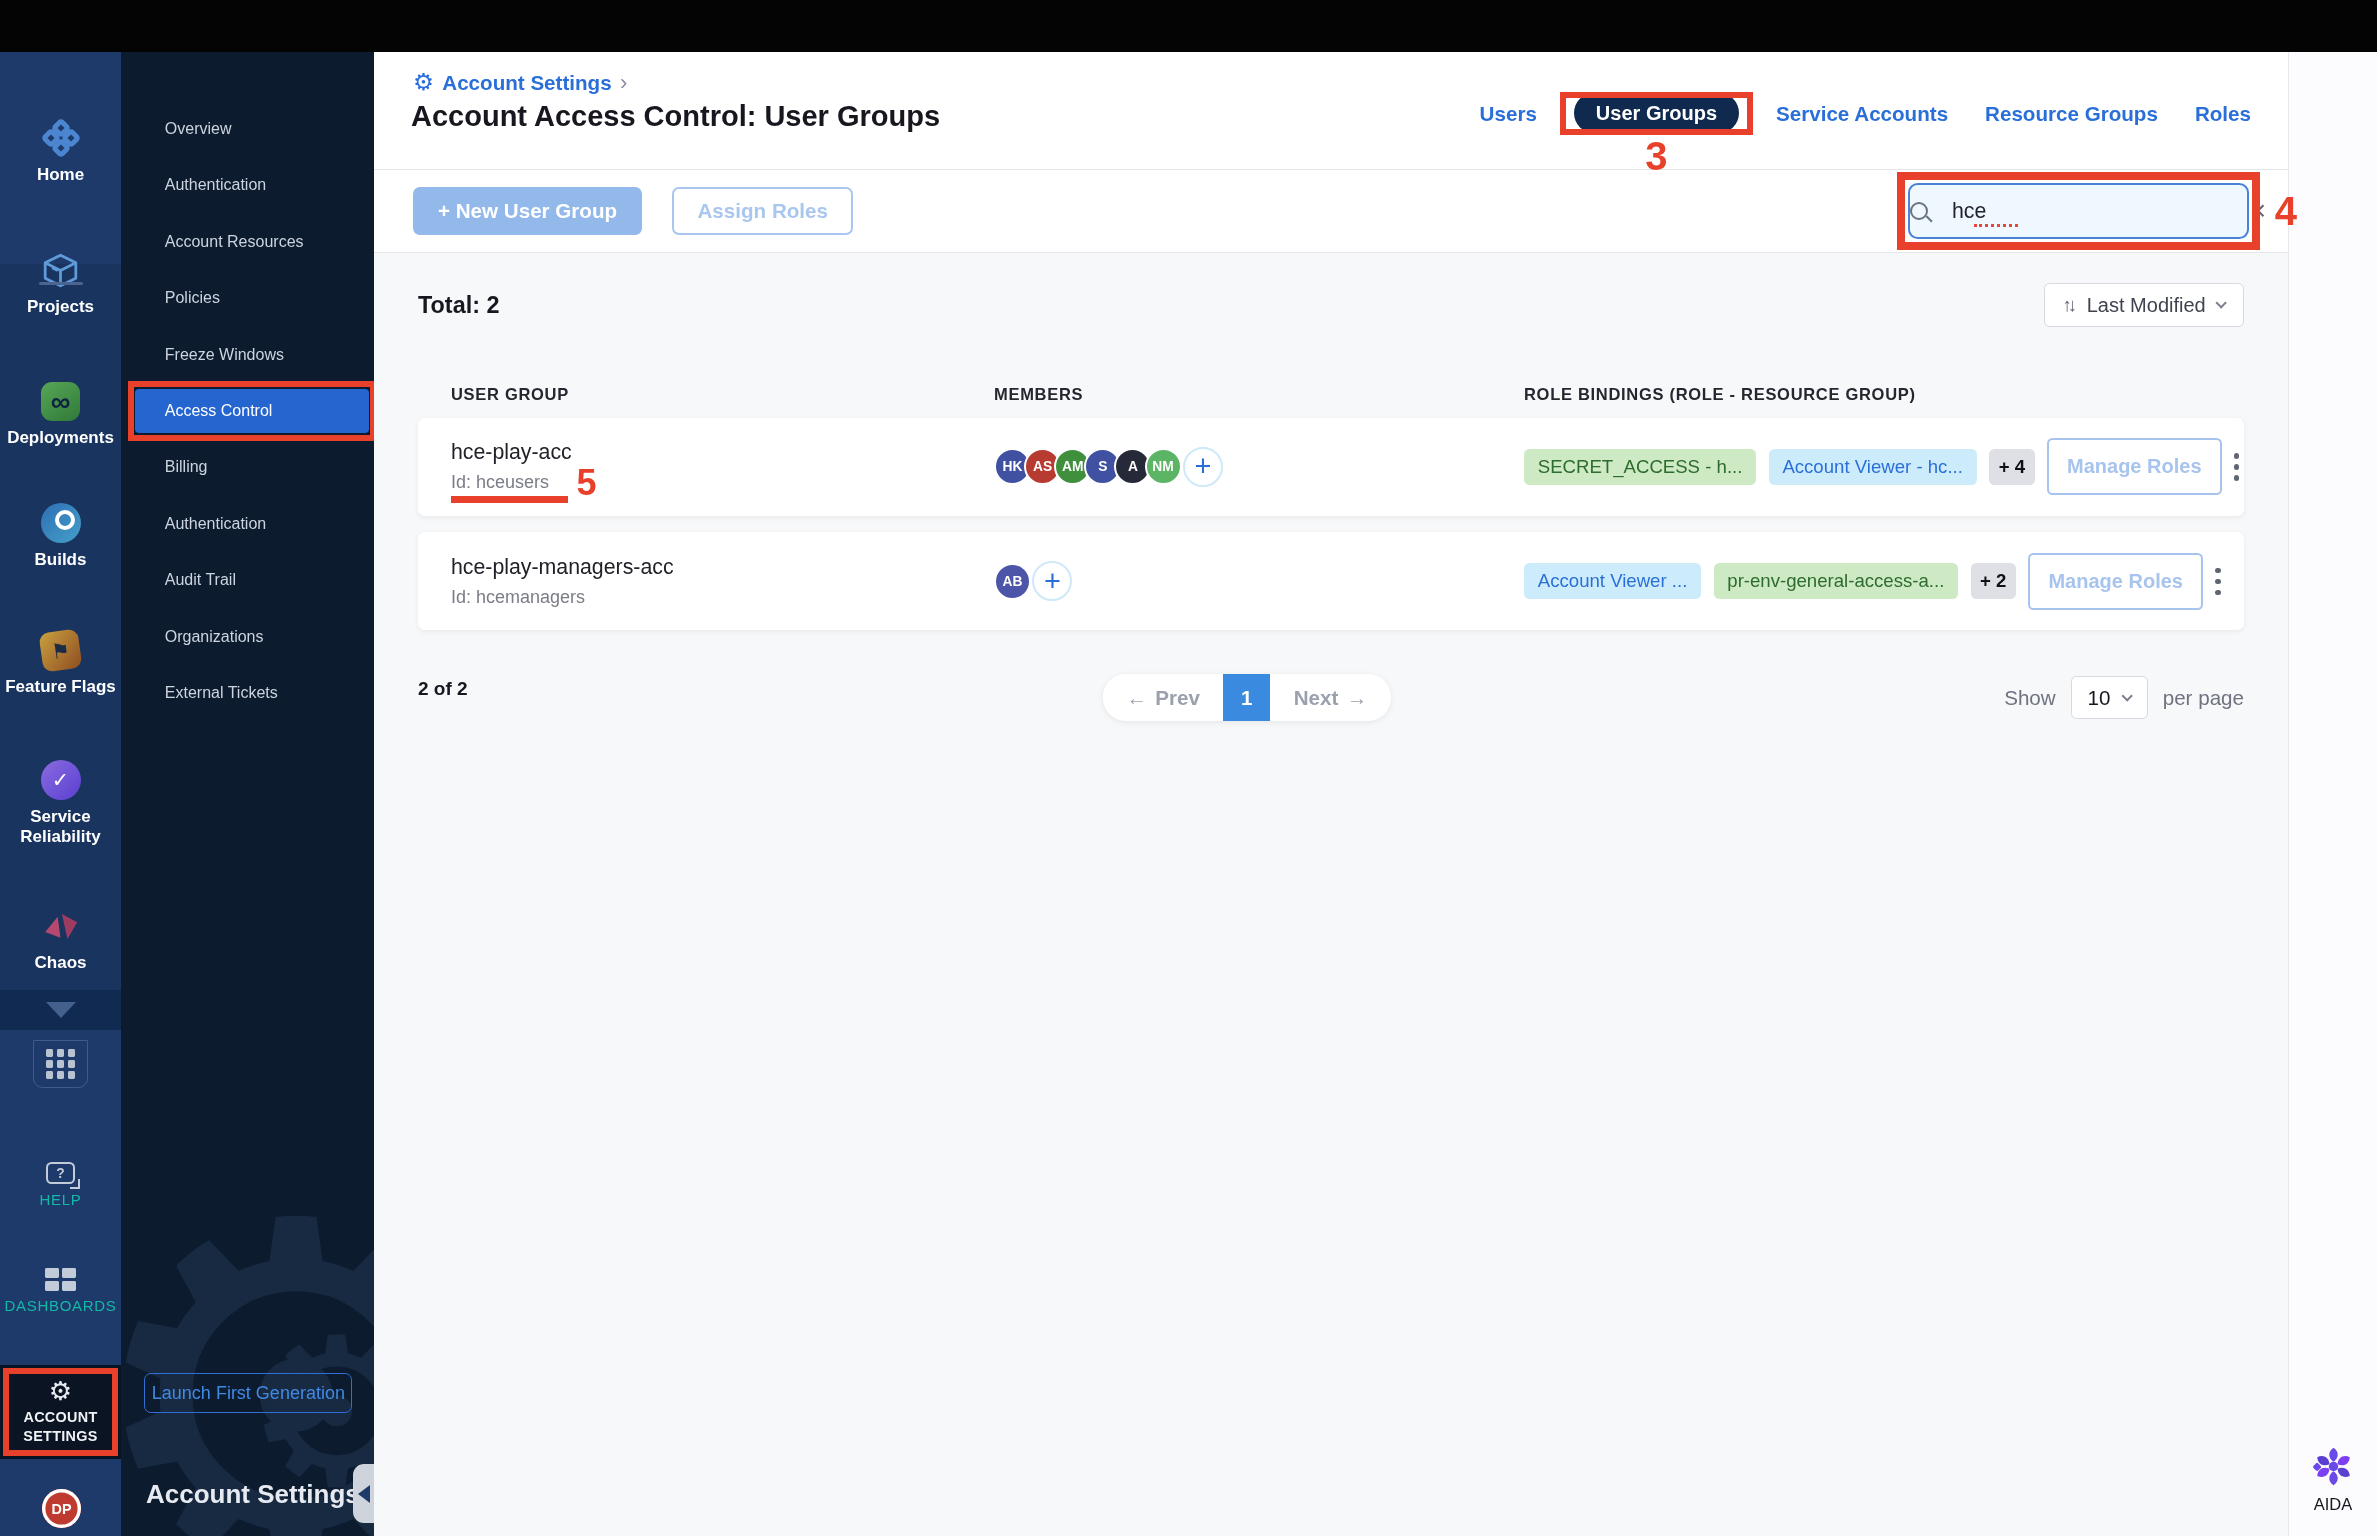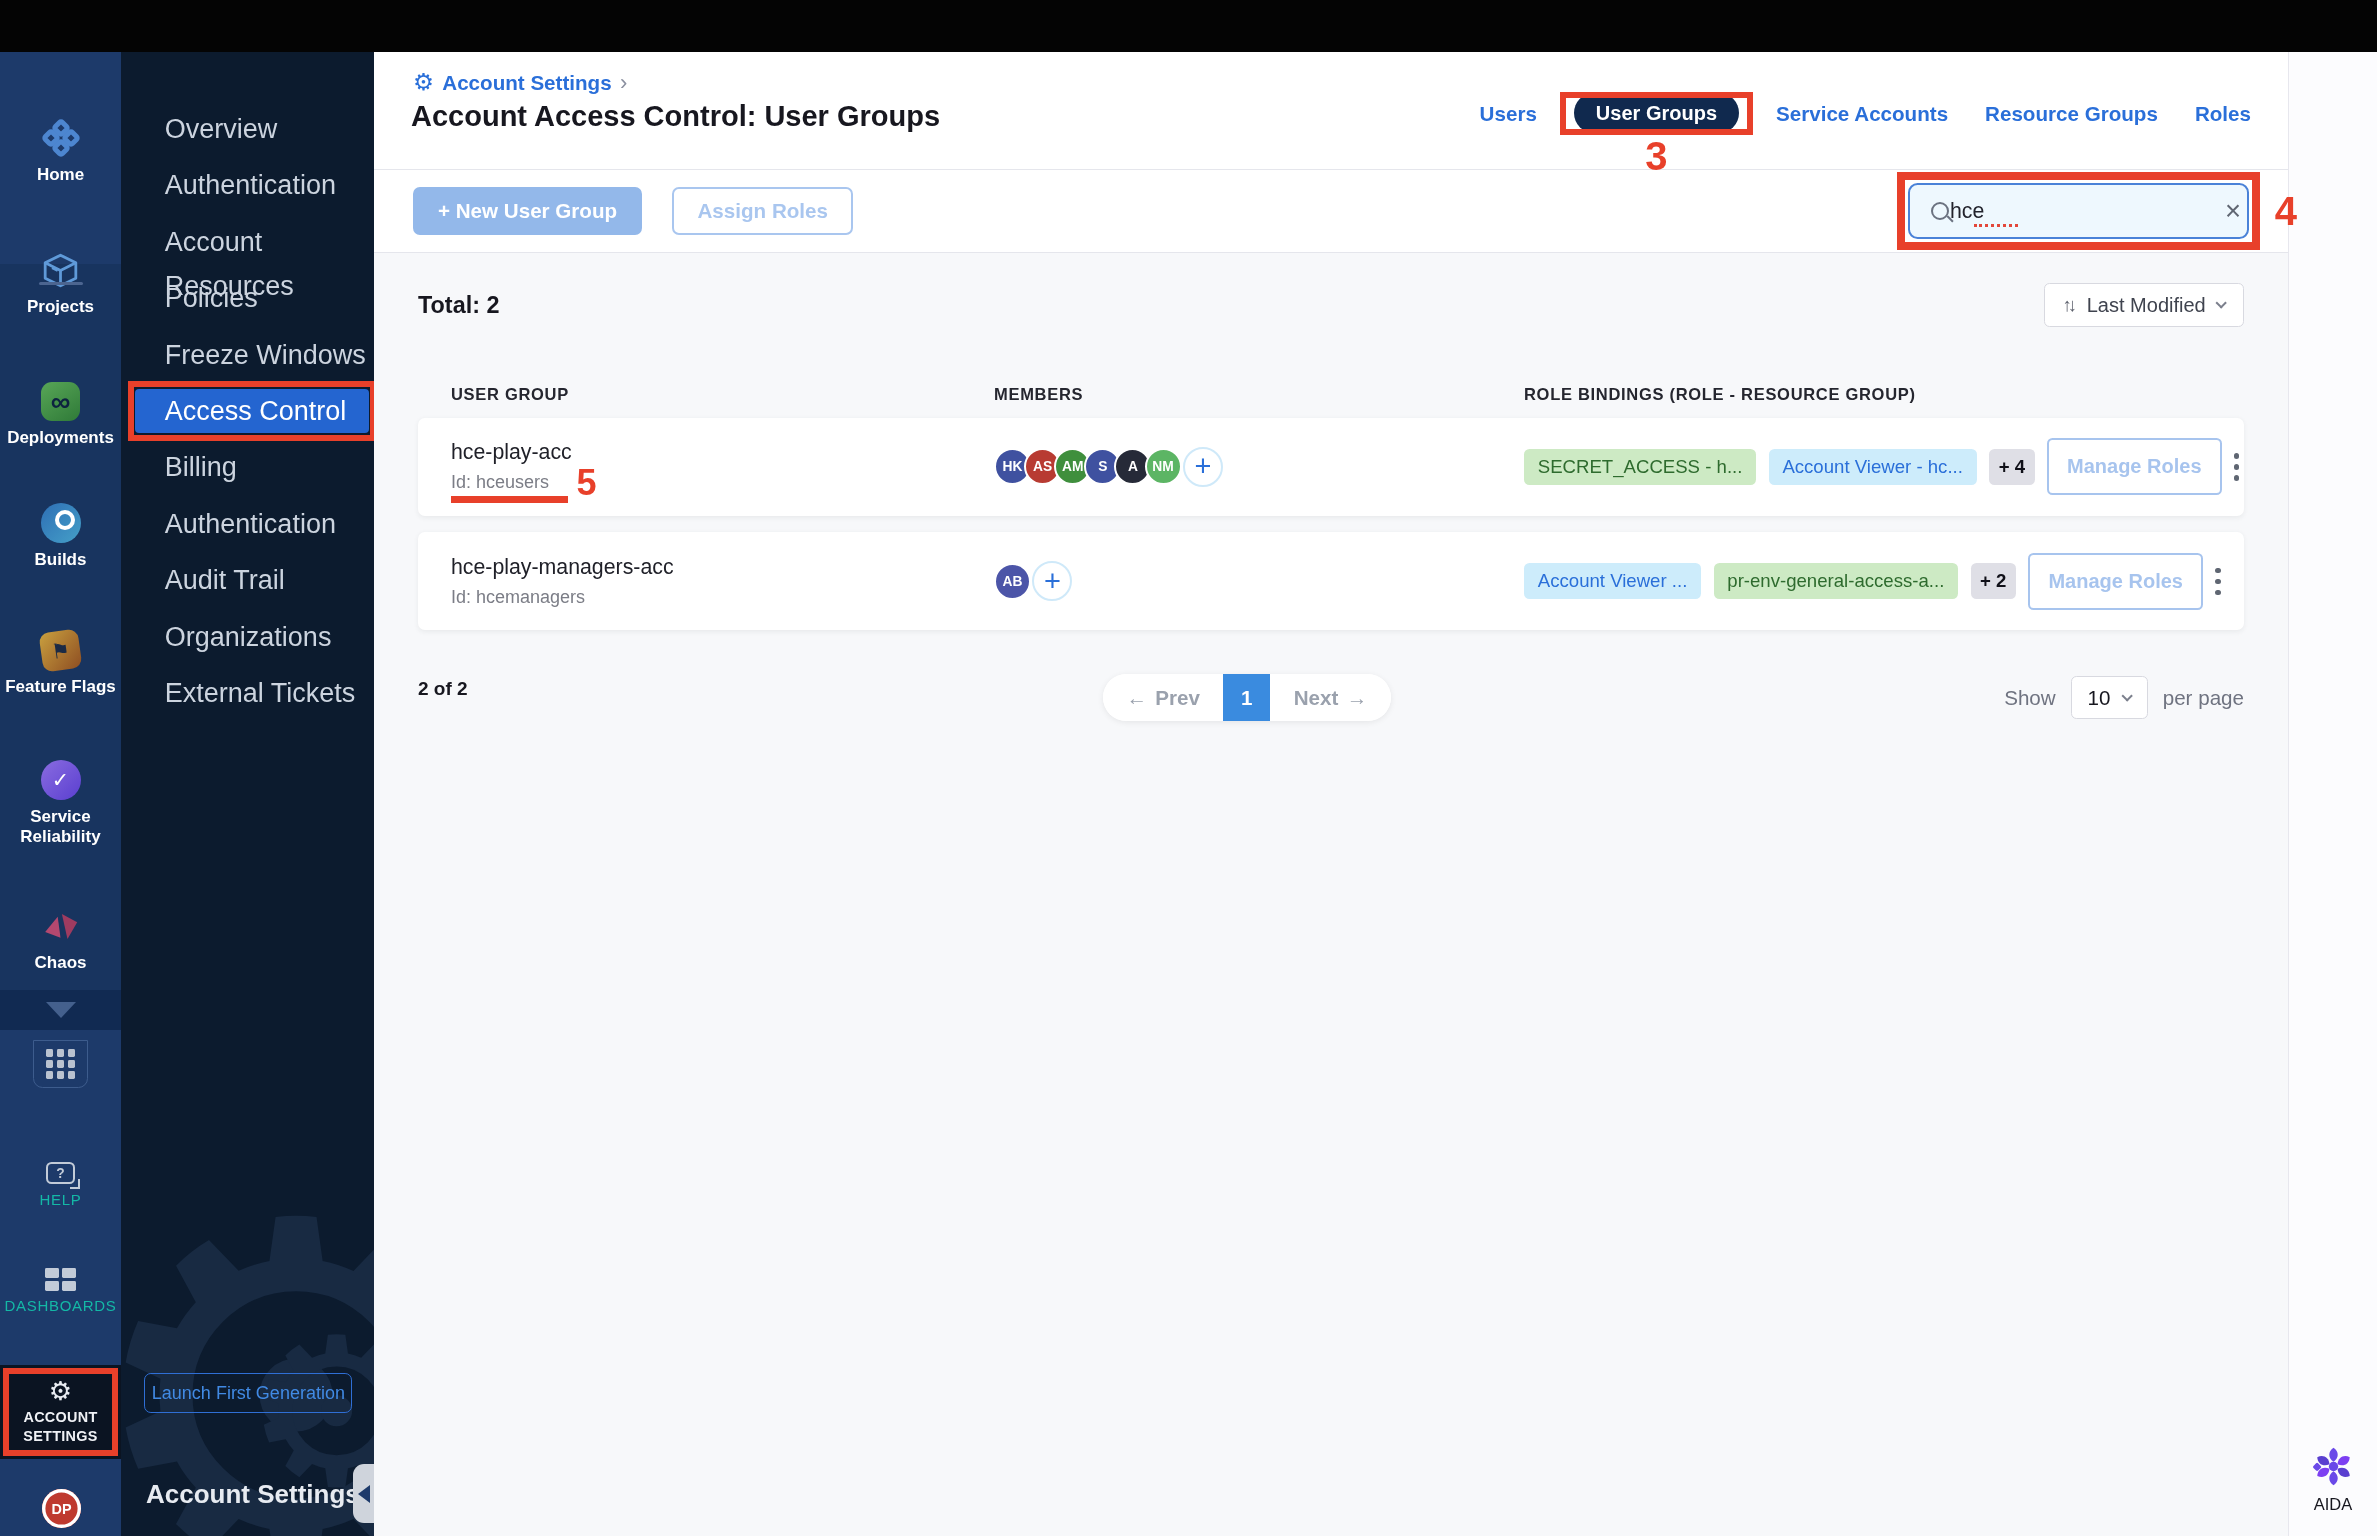--- a/index.html
+++ b/index.html
@@ -33,21 +33,21 @@
   
   .ic-dep { width:39px; height:39px; border-radius:11px; background:linear-gradient(145deg,#58a657,#2f7a38); color:#0d2240; font-size:27.5px; font-weight:700; display:flex; align-items:center; justify-content:center; }
   .ic-builds { position:relative; width:40px; height:40px; border-radius:50%; background:linear-gradient(135deg,#2e6fb5,#45a0c8); }
   .ic-builds::after { content:""; position:absolute; right:5.5px; top:6.9px; width:12.4px; height:12.4px; border:4.1px solid #fff; border-radius:50%; }
   .ic-ff { width:39px; height:39px; border-radius:9.6px; transform:rotate(-8deg); background:linear-gradient(135deg,#c9a03f,#8e4e22); color:#1b2a45; font-size:20.6px; display:flex; align-items:center; justify-content:center; }
   .ic-sr { width:40px; height:40px; border-radius:50%; background:linear-gradient(135deg,#8a6ce0,#5a3fd0); color:#fff; font-size:20.6px; font-weight:700; display:flex; align-items:center; justify-content:center; }
 
   
   .sidebar { position:absolute; left:121px; top:52px; width:253px; height:1485px; background:#0c1b2e; overflow:hidden; z-index:4; }
   .gear-wm { position:absolute; color:#182a42; line-height:1; z-index:0; user-select:none; }
-  .menu-item { position:absolute; left:13.8px; width:234px; height:44px; line-height:44px; padding-left:30px; font-size:27px; color:#ccd4df; cursor:pointer; z-index:1; }
+  .menu-item { position:absolute; left:13.8px; width:234px; height:44px; line-height:44px; padding-left:30px; font-size:16px; color:#ccd4df; cursor:pointer; z-index:1; }
   .menu-item.selected { background:#2465d0; color:#fff; border-radius:4.1px; }
   .launch-btn { position:absolute; left:23.4px; top:1321px; width:208px; height:40px; border:1.4px solid #2f6fd6; border-radius:6.9px; color:#418ae4; font-size:18px; display:flex; align-items:center; justify-content:center; z-index:1; background:transparent; }
   .sb-title { position:absolute; left:25px; top:1427px; font-size:26px; font-weight:700; color:#e7ebf1; z-index:1; }
   .collapse-tab { position:absolute; right:0; top:1412px; width:20.6px; height:59px; background:#cfd4dc; border-radius:11px 0 0 11px; display:flex; align-items:center; justify-content:center; z-index:1; }
   .tri-left { width:0; height:0; border-top:9px solid transparent; border-bottom:9px solid transparent; border-right:12.4px solid #1d3a6b; }
 
   
   .main { position:absolute; left:374px; top:52px; width:1914px; height:1485px; background:#f7f8fa; }
   .m-header { position:relative; height:118px; background:#fff; border-bottom:1.4px solid #e5e6ec; }
   .crumb { position:absolute; left:39px; top:18px; display:flex; align-items:center; gap:8.3px; font-size:20.6px; font-weight:700; }
@@ -57,21 +57,21 @@
   .page-title { position:absolute; left:37px; top:48px; font-size:29px; font-weight:700; color:#17171f; }
   .tabs { position:absolute; right:37px; top:32px; height:59px; display:flex; align-items:center; gap:37px; }
   .tab-link { color:#2a6fd9; font-size:20.6px; font-weight:700; text-decoration:none; }
   .tab-pill-wrap { position:relative; }
   .tab-pill { background:#10294e; color:#fff; font-size:20px; font-weight:700; padding:9px 22px; border-radius:27.5px; }
 
   .m-toolbar { position:relative; height:83px; background:#fff; border-bottom:1.4px solid #e5e6ec; display:flex; align-items:center; padding:0 39px; gap:30px; }
   .btn-new { background:#93b8ea; color:#fff; border:none; border-radius:6.9px; font-size:20.6px; font-weight:700; padding:11.7px 25px; }
   .btn-assign { background:#fff; color:#a9c6ef; border:2.1px solid #a9c6ef; border-radius:6.9px; font-size:20.6px; font-weight:700; padding:9.6px 23.4px; }
   .search-wrap { margin-left:auto; position:relative; }
-  .search-box { width:341px; height:56px; background:#eef8fe; border:2.1px solid #4a82d8; border-radius:9.6px; display:flex; align-items:center; padding:0 21px; gap:1px; }
+  .search-box { width:341px; height:56px; background:#eef8fe; border:2.1px solid #4a82d8; border-radius:9.6px; display:flex; align-items:center; padding:0 0; gap:24px; }
   .search-box input { flex:1; border:none; outline:none; background:transparent; font-size:21.3px; color:#22232c; font-family:inherit; }
   .search-underline { position:absolute; left:66px; top:41px; width:44px; border-bottom:3.4px dotted #e3473a; }
   .clear-x { color:#5f6672; font-size:27.5px; line-height:1; cursor:pointer; }
   .mag { position:relative; width:18px; height:18px; border:2.1px solid #6b7280; border-radius:50%; flex:none; }
   .mag::after { content:""; position:absolute; width:8.3px; height:2.1px; background:#6b7280; transform:rotate(45deg); right:-6.9px; bottom:-2.1px; }
 
   .m-body { padding:0 44px; }
   .total-row { display:flex; align-items:center; justify-content:space-between; padding-top:30px; }
   .total-label { font-size:23.4px; font-weight:700; color:#17171f; }
   .sort-btn { display:flex; align-items:center; gap:11px; height:44px; padding:0 18px; background:#fff; border:1.4px solid #d8d9e0; border-radius:5.5px; color:#3f434e; font-size:20px; }

